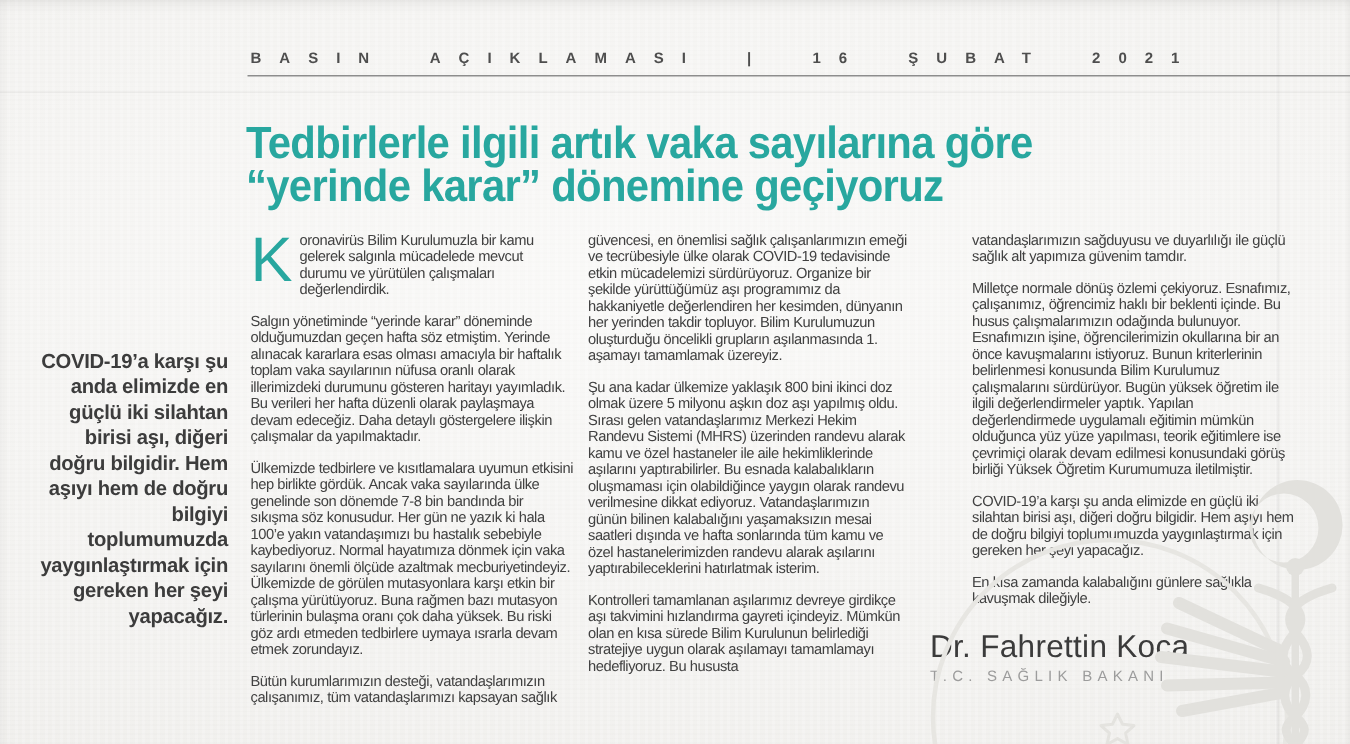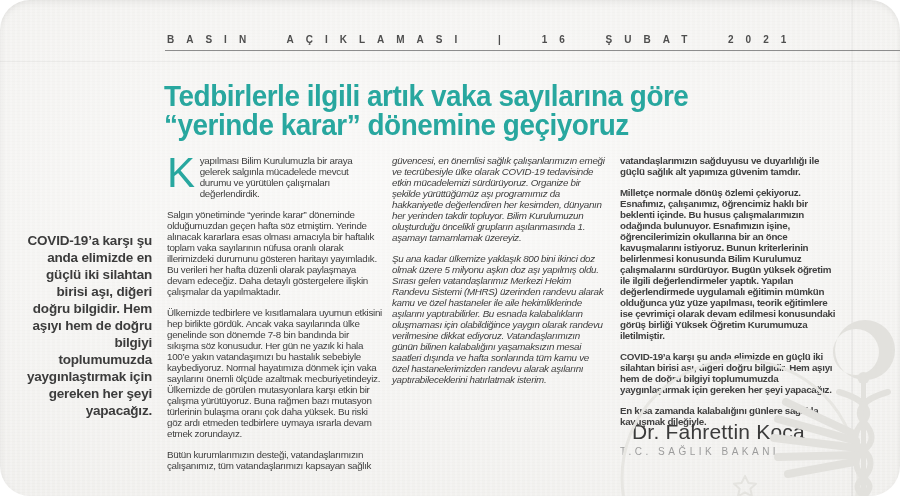--- a/index.html
+++ b/index.html
@@ -5,21 +5,20 @@
   html,body{margin:0;padding:0;}
   .page{
     position:relative;width:900px;height:496px;overflow:hidden;
     background-color:var(--paper,#f3f2ef);
     background-image:
       radial-gradient(ellipse 120% 90% at 48% 38%, rgba(255,255,255,.55), rgba(0,0,0,.02)),
       repeating-linear-gradient(0deg, rgba(0,0,0,.012) 0 1px, rgba(255,255,255,0) 1px 3px),
       repeating-linear-gradient(90deg, rgba(255,255,255,.25) 0 2px, rgba(255,255,255,0) 2px 5px);
     box-shadow:inset 0 6px 10px -6px rgba(0,0,0,.10), inset 6px 0 10px -8px rgba(0,0,0,.08), inset -4px 0 8px -6px rgba(0,0,0,.06);
     font-family:"Liberation Sans","DejaVu Sans",sans-serif;
-    border-radius:30px;
   }
   .kicker-text{
     position:absolute;left:167px;top:34px;white-space:nowrap;
     font-size:10px;font-weight:700;color:var(--kicker-gray,#4e4e4e);
     letter-spacing:12px;word-spacing:14px;
   }
   .kicker-rule{position:absolute;left:165px;top:50px;right:0;height:1px;background:#8d8d8d;}
   .crease-h{position:absolute;left:0;top:61px;width:100%;height:1px;background:rgba(0,0,0,.045);}
   .crease-v{position:absolute;left:851px;top:0;width:2px;height:100%;background:linear-gradient(rgba(0,0,0,.028),rgba(0,0,0,.05));}
   .headline{
@@ -28,32 +27,32 @@
     color:var(--accent-teal,#28a79f);
     transform:scaleX(.93);transform-origin:left top;white-space:nowrap;
   }
   .headline .hl-line{display:block;}
   .pull-quote{
     position:absolute;left:24px;top:232px;width:128px;text-align:right;
     font-size:13.5px;line-height:17px;font-weight:700;color:#3c3c3c;letter-spacing:-.2px;
   }
   .col{position:absolute;top:155px;}
   .col-1{left:167px;width:215px;}
-  .col-2{left:392px;width:215px;font-style:italic;}
-  .col-3{left:620px;width:218px;font-weight:bold;}
+  .col-2{left:392px;width:215px;}
+  .col-3{left:648px;width:218px;}
   .col p{
     margin:0 0 10px;font-size:9.8px;line-height:11px;letter-spacing:-.3px;
     color:var(--body-text,#414141);text-align:left;
   }
   .dropcap{
     float:left;color:var(--accent-teal,#28a79f);
     font-size:42px;line-height:33px;font-weight:400;margin:1px 5px 0 0;
   }
   .signature{position:absolute;left:620px;top:420px;}
-  .sig-name{font-size:21px;line-height:24px;color:#3b3b3b;letter-spacing:.2px;margin-left:12px;}
+  .sig-name{font-size:21px;line-height:24px;color:#3b3b3b;letter-spacing:.2px;}
   .sig-title{font-size:10px;letter-spacing:3.5px;color:var(--muted-gray,#9c9c9c);margin-top:2px;font-weight:400;}
   .watermark{position:absolute;right:0;bottom:0;width:290px;height:180px;pointer-events:none;}
 </style>
 </head>
 <body>
 
 <div class="page">
 
   <span class="kicker-text">BASIN AÇIKLAMASI | 16 ŞUBAT 2021</span>
   <div class="kicker-rule"></div>
@@ -62,28 +61,29 @@
 
   <h1 class="headline">
     <span class="hl-line">Tedbirlerle ilgili artık vaka sayılarına göre</span>
     <span class="hl-line">“yerinde karar” dönemine geçiyoruz</span>
   </h1>
 
   <aside class="pull-quote">COVID-19’a karşı şu anda elimizde en güçlü iki silahtan birisi aşı, diğeri doğru bilgidir. Hem aşıyı hem de doğru bilgiyi toplumumuzda yaygınlaştırmak için gereken her şeyi yapacağız.</aside>
 
   <main>
     <section class="col col-1">
-      <p class="lead"><span class="dropcap">K</span><span>yapılması Bilim Kurulumuzla bir araya gelerek salgınla mücadelede mevcut durumu ve yürütülen çalışmaları değerlendirdik.</span></p>
+      <p class="lead"><span class="dropcap">K</span><span>oronavirüs Bilim Kurulumuzla bir kamu gelerek salgınla mücadelede mevcut durumu ve yürütülen çalışmaları değerlendirdik.</span></p>
       <p>Salgın yönetiminde “yerinde karar” döneminde olduğumuzdan geçen hafta söz etmiştim. Yerinde alınacak kararlara esas olması amacıyla bir haftalık toplam vaka sayılarının nüfusa oranlı olarak illerimizdeki durumunu gösteren haritayı yayımladık. Bu verileri her hafta düzenli olarak paylaşmaya devam edeceğiz. Daha detaylı göstergelere ilişkin çalışmalar da yapılmaktadır.</p>
       <p>Ülkemizde tedbirlere ve kısıtlamalara uyumun etkisini hep birlikte gördük. Ancak vaka sayılarında ülke genelinde son dönemde 7-8 bin bandında bir sıkışma söz konusudur. Her gün ne yazık ki hala 100’e yakın vatandaşımızı bu hastalık sebebiyle kaybediyoruz. Normal hayatımıza dönmek için vaka sayılarını önemli ölçüde azaltmak mecburiyetindeyiz.  Ülkemizde de görülen mutasyonlara karşı etkin bir çalışma yürütüyoruz. Buna rağmen bazı mutasyon türlerinin bulaşma oranı çok daha yüksek. Bu riski göz ardı etmeden tedbirlere uymaya ısrarla devam etmek zorundayız.</p>
       <p>Bütün kurumlarımızın desteği, vatandaşlarımızın çalışanımız, tüm vatandaşlarımızı kapsayan sağlık</p>
     </section>
     <section class="col col-2">
       <p>güvencesi, en önemlisi sağlık çalışanlarımızın emeği ve tecrübesiyle ülke olarak COVID-19 tedavisinde etkin mücadelemizi sürdürüyoruz. Organize bir şekilde yürüttüğümüz aşı programımız da hakkaniyetle değerlendiren her kesimden, dünyanın her yerinden takdir topluyor. Bilim Kurulumuzun oluşturduğu öncelikli grupların aşılanmasında 1. aşamayı tamamlamak üzereyiz.</p>
       <p>Şu ana kadar ülkemize yaklaşık 800 bini ikinci doz olmak üzere 5 milyonu aşkın doz aşı yapılmış oldu. Sırası gelen vatandaşlarımız Merkezi Hekim Randevu Sistemi (MHRS) üzerinden randevu alarak kamu ve özel hastaneler ile aile hekimliklerinde aşılarını yaptırabilirler. Bu esnada kalabalıkların oluşmaması için olabildiğince yaygın olarak randevu verilmesine dikkat ediyoruz. Vatandaşlarımızın günün bilinen kalabalığını yaşamaksızın mesai saatleri dışında ve hafta sonlarında tüm kamu ve özel hastanelerimizden randevu alarak aşılarını yaptırabileceklerini hatırlatmak isterim.</p>
+      <p>Kontrolleri tamamlanan aşılarımız devreye girdikçe aşı takvimini hızlandırma gayreti içindeyiz.  Mümkün olan en kısa sürede Bilim Kurulunun belirlediği stratejiye uygun olarak aşılamayı tamamlamayı hedefliyoruz. Bu hususta</p>
     </section>
     <section class="col col-3">
       <p>vatandaşlarımızın sağduyusu ve duyarlılığı ile güçlü sağlık alt yapımıza güvenim tamdır.</p>
       <p>Milletçe normale dönüş özlemi çekiyoruz. Esnafımız, çalışanımız, öğrencimiz haklı bir beklenti içinde. Bu husus çalışmalarımızın odağında bulunuyor.  Esnafımızın işine, öğrencilerimizin okullarına bir an önce kavuşmalarını istiyoruz. Bunun kriterlerinin belirlenmesi konusunda Bilim Kurulumuz çalışmalarını sürdürüyor. Bugün yüksek öğretim ile ilgili değerlendirmeler yaptık. Yapılan değerlendirmede uygulamalı eğitimin mümkün olduğunca yüz yüze yapılması, teorik eğitimlere ise çevrimiçi olarak devam edilmesi konusundaki görüş birliği Yüksek Öğretim Kurumumuza iletilmiştir.</p>
       <p>COVID-19’a karşı şu anda elimizde en güçlü iki silahtan birisi aşı, diğeri doğru bilgidir. Hem aşıyı hem de doğru bilgiyi toplumumuzda yaygınlaştırmak için gereken her şeyi yapacağız.</p>
       <p>En kısa zamanda kalabalığını günlere sağlıkla kavuşmak dileğiyle.</p>
     </section>
   </main>
 
   <div class="signature">

